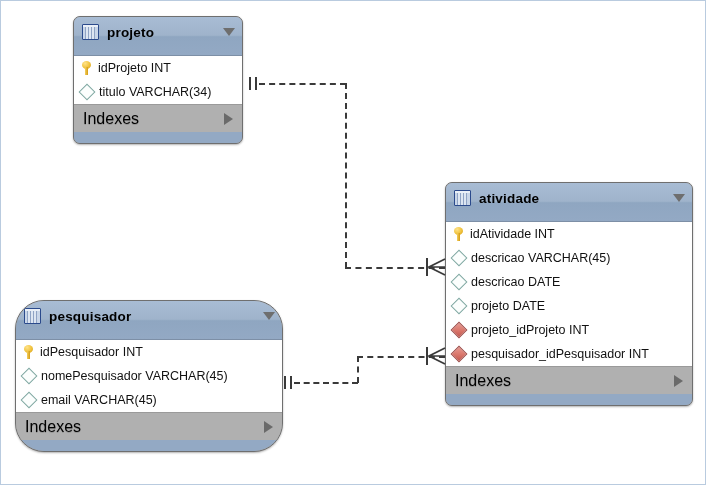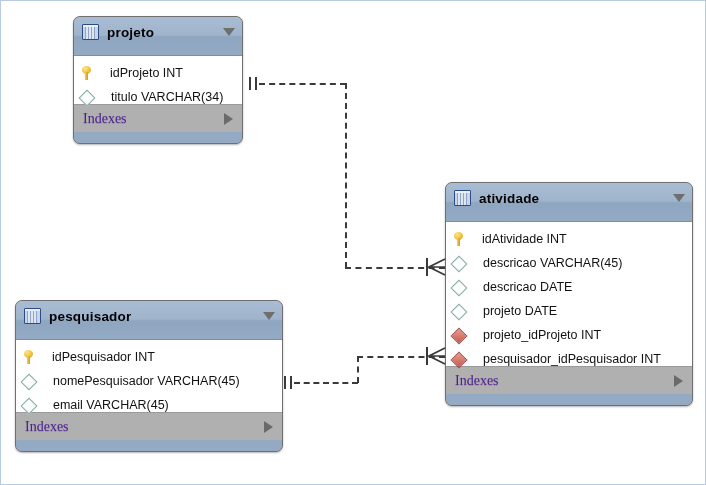--- a/index.html
+++ b/index.html
@@ -77,25 +77,24 @@
     border-top: 8px solid #6e6e6e;
     margin-left: 6px;
   }
 
   .tbl-fields {
     background: #ffffff;
     border-bottom: 1px solid #9a9a9a;
   }
   .field-row {
     display: flex;
-    align-items: flex-end;
+    align-items: center;
     height: 24px;
     padding: 0 3px 0 7px;
     white-space: nowrap;
-    gap: 12px;
   }
   .field-label {
     font-size: 12.5px;
     color: #111111;
   }
   .ic {
     flex: 0 0 auto;
     margin-right: 6px;
   }
   
@@ -140,24 +139,23 @@
 
   .tbl-indexes {
     display: flex;
     align-items: center;
     height: 27px;
     padding: 0 9px 0 9px;
     background: #b0b0b0;
   }
   .idx-label {
     flex: 1 1 auto;
-    font-size: 14px;
-    color: #4c1d95;
+    font-size: 16px;
+    color: #000000;
     text-shadow: 0 1px 0 rgba(0,0,0,0.15);
-    font-family: Liberation Serif, serif;
   }
   .idx-caret {
     flex: 0 0 auto;
     width: 0;
     height: 0;
     border-top: 6px solid transparent;
     border-bottom: 6px solid transparent;
     border-left: 9px solid #6a6a6a;
   }
   .tbl-footer {
@@ -275,21 +273,21 @@
         <span class="field-label">pesquisador_idPesquisador INT</span>
       </div>
     </div>
     <div class="tbl-indexes">
       <span class="idx-label">Indexes</span>
       <span class="idx-caret"></span>
     </div>
     <div class="tbl-footer"></div>
   </div>
 
-  <div class="table-box" style="left:14px; top:299px; width:268px;">
+  <div class="table-box" style="left:14px; top:299px; width:268px;border-radius:29px;">
     <div class="tbl-header">
       <span class="tbl-icon"></span>
       <span class="tbl-title">pesquisador</span>
       <span class="tbl-caret"></span>
     </div>
     <div class="tbl-fields">
       <div class="field-row">
         <span class="ic ic-key"></span>
         <span class="field-label">idPesquisador INT</span>
       </div>

